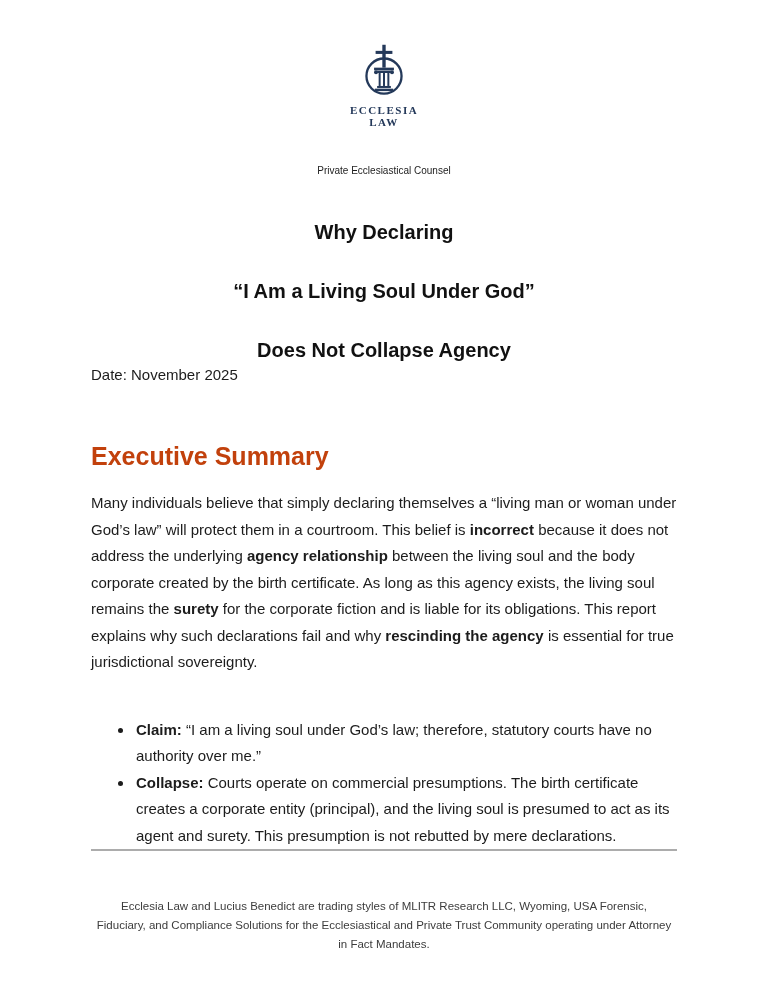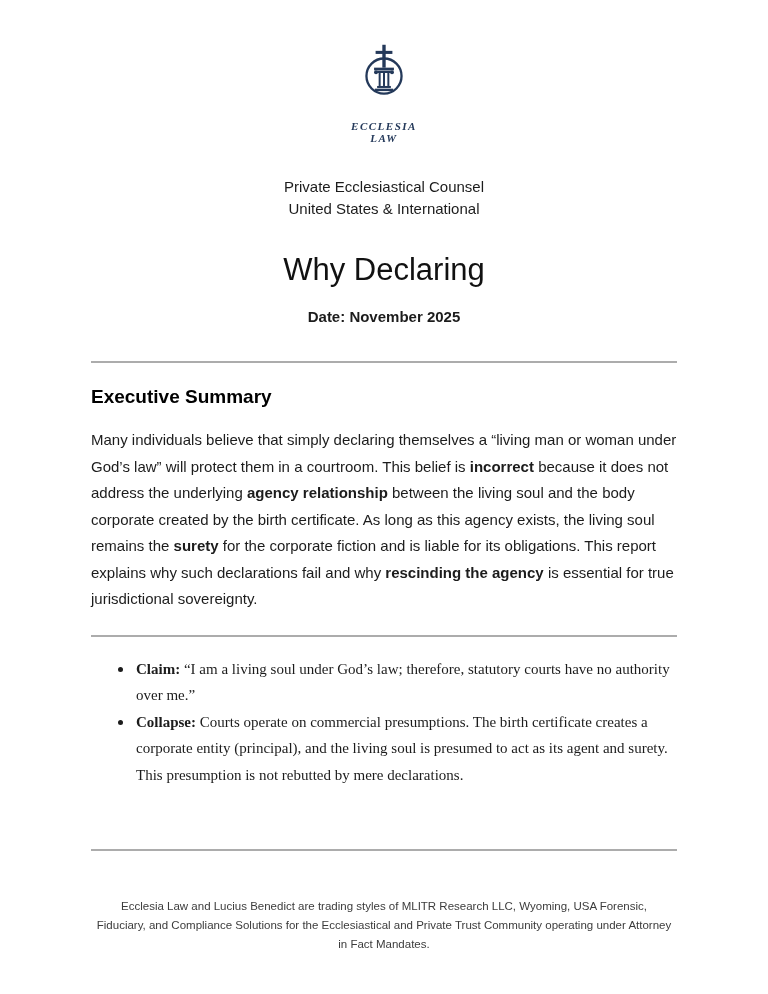--- a/index.html
+++ b/index.html
@@ -19,83 +19,79 @@
     flex-direction: column;
   }
   
   .logo-block {
     display: flex;
     flex-direction: column;
     align-items: center;
   }
   .logo-icon svg { display: block; }
   .wordmark {
-    margin-top: 18px;
+    margin-top: 2px;
     text-align: center;
     font-family: "Liberation Serif", serif;
     font-weight: bold;
     color: #24395a;
     font-size: 11px;
     line-height: 12px;
     letter-spacing: 1.5px;
-    font-style: italic;
   }
   .subtitle {
     margin-top: 32px;
     text-align: center;
-    font-size: 15px;
+    font-size: 10px;
     line-height: 22px;
     color: #1c1c1c;
   }
   
   .title-block {
     margin-top: 34px;
     text-align: center;
   }
   .title-line {
-    font-size: 31px;
-    font-weight: normal;
+    font-size: 20px;
+    font-weight: bold;
     line-height: 32px;
     margin-bottom: 27px;
     color: #111111;
   }
   .title-line:last-child { margin-bottom: 0; }
   
   .date-line {
-    margin-top: 22px;
     font-size: 15px;
-    font-weight: bold;
-    text-align: center;
+    font-weight: normal;
   }
   
   .rule {
     border: none;
     height: 2px;
     background: #acacac;
     margin: 0;
   }
   .rule-1 { margin-top: 36px; }
   .rule-2 { margin-top: 22px; }
   
   .section-heading {
-    font-size: 19px;
+    font-size: 25px;
     font-weight: bold;
     margin-top: 23px;
-    color: #000000;
+    color: #c2410c;
   }
   .body-paragraph {
     margin-top: 19px;
     font-size: 15px;
     line-height: 26.5px;
   }
   .bullet-list {
     list-style: none;
     margin-top: 19px;
     padding-left: 27px;
-    font-family: Liberation Serif, serif;
   }
   .bullet-list li {
     position: relative;
     padding-left: 18px;
     font-size: 15px;
     line-height: 26.5px;
   }
   .bullet-list li::before {
     content: "";
     position: absolute;
@@ -149,25 +145,26 @@
       </svg>
     </div>
     <div class="wordmark">
       <div>ECCLESIA</div>
       <div>LAW</div>
     </div>
   </div>
 
   <div class="subtitle">
     <div>Private Ecclesiastical Counsel</div>
-    <div>United States &amp; International</div>
   </div>
 
   <div class="title-block">
     <div class="title-line">Why Declaring</div>
+    <div class="title-line">“I Am a Living Soul Under God”</div>
+    <div class="title-line">Does Not Collapse Agency</div>
   </div>
 
   <div class="date-line">Date: November 2025</div>
 
   <hr class="rule rule-1">
   <div class="section-heading">Executive Summary</div>
   <p class="body-paragraph"><span>Many individuals believe that simply declaring themselves a “living man or woman under God’s law” will protect them in a courtroom. This belief is </span><strong>incorrect</strong><span> because it does not address the underlying </span><strong>agency relationship</strong><span> between the living soul and the body corporate created by the birth certificate. As long as this agency exists, the living soul remains the </span><strong>surety</strong><span> for the corporate fiction and is liable for its obligations. This report explains why such declarations fail and why </span><strong>rescinding the agency</strong><span> is essential for true jurisdictional sovereignty.</span></p>
 
   <hr class="rule rule-2">
   <ul class="bullet-list">

